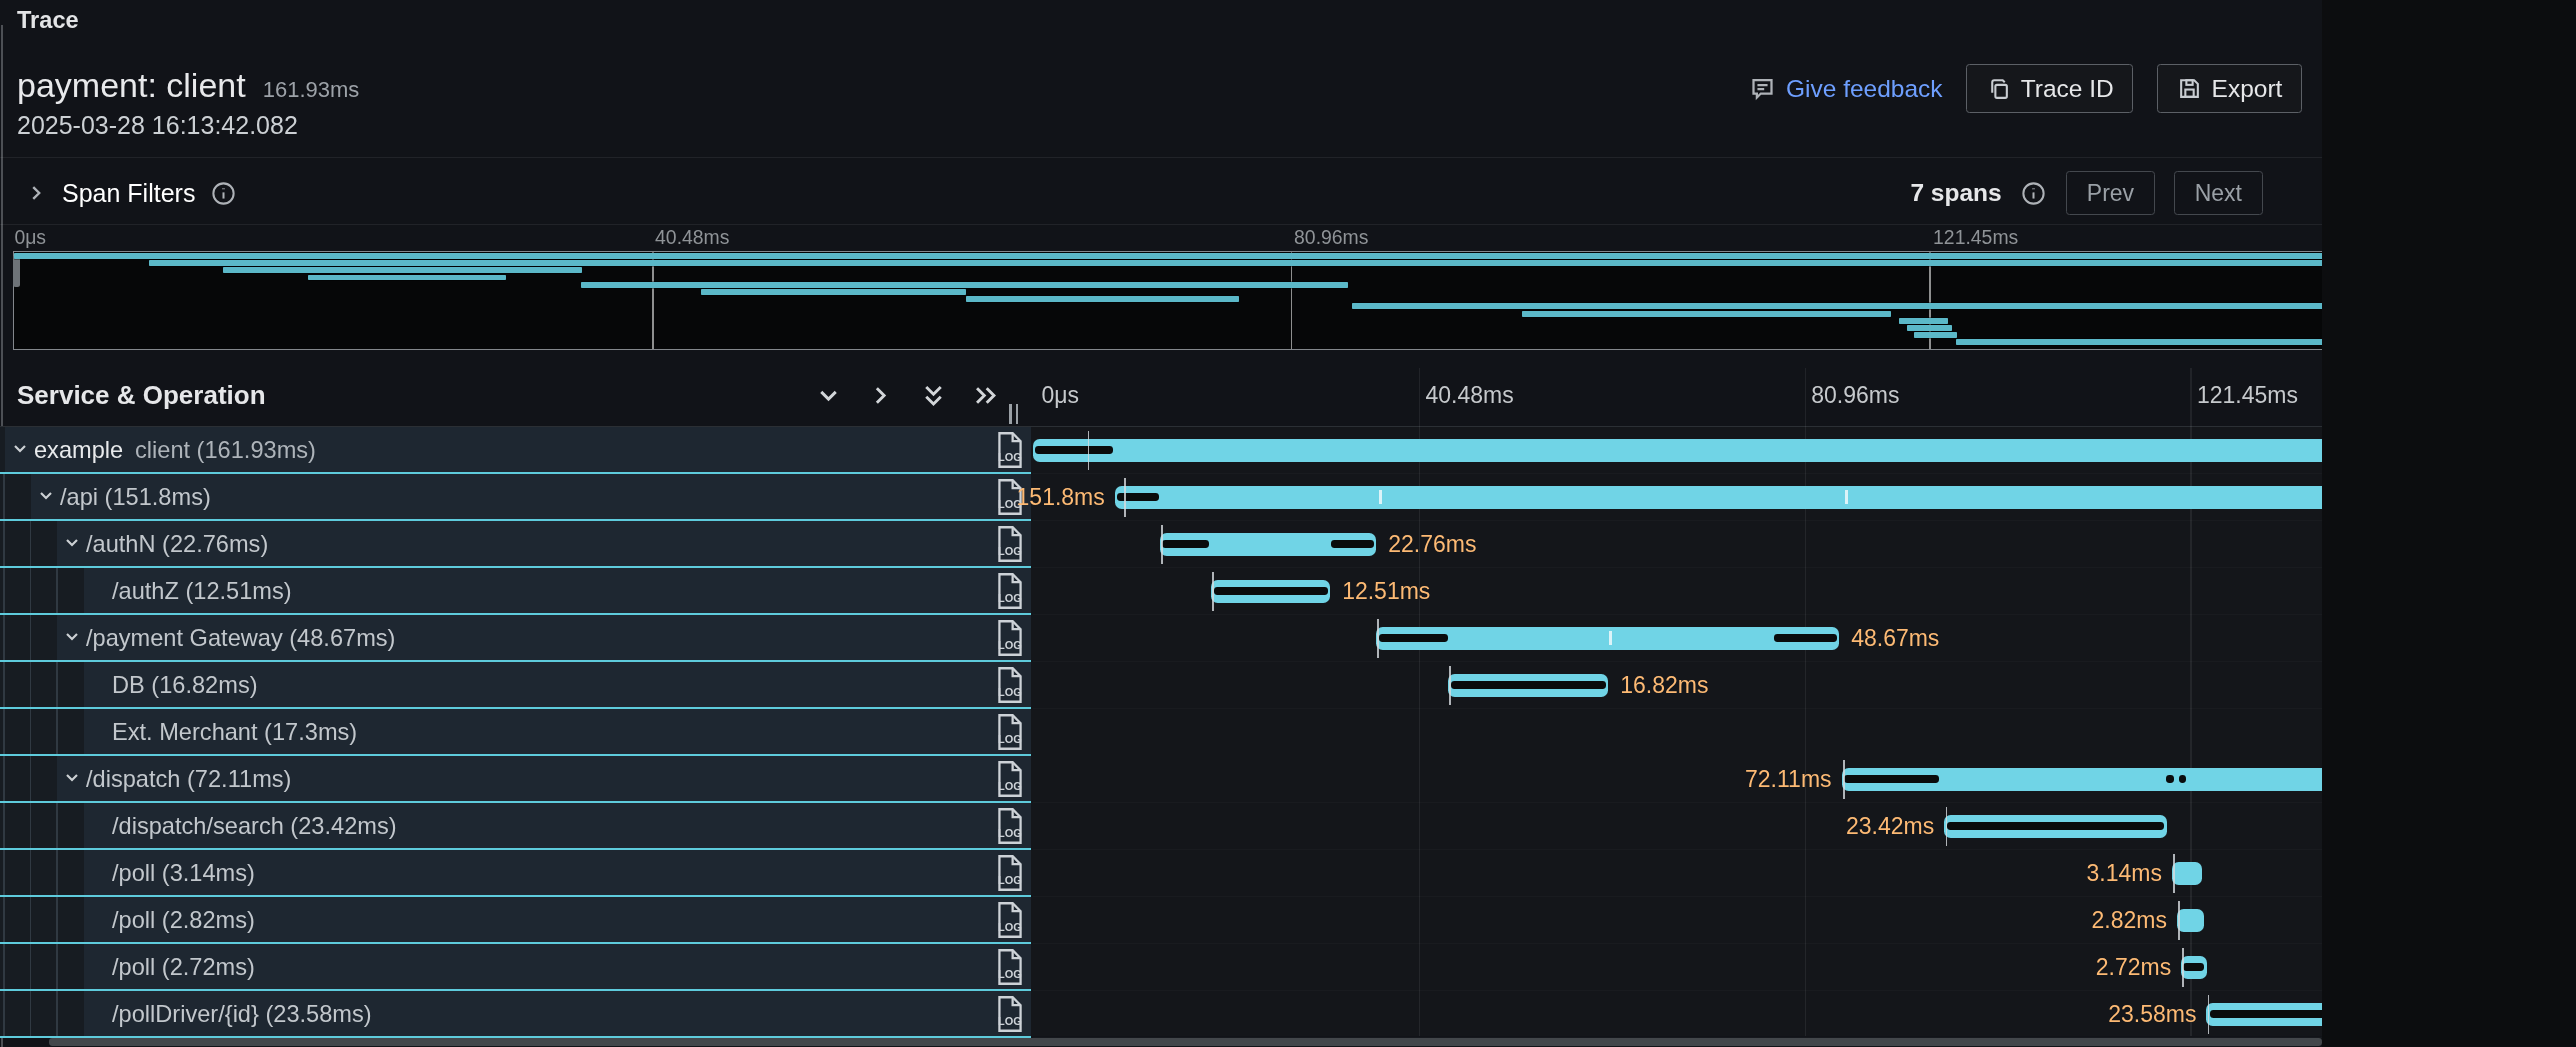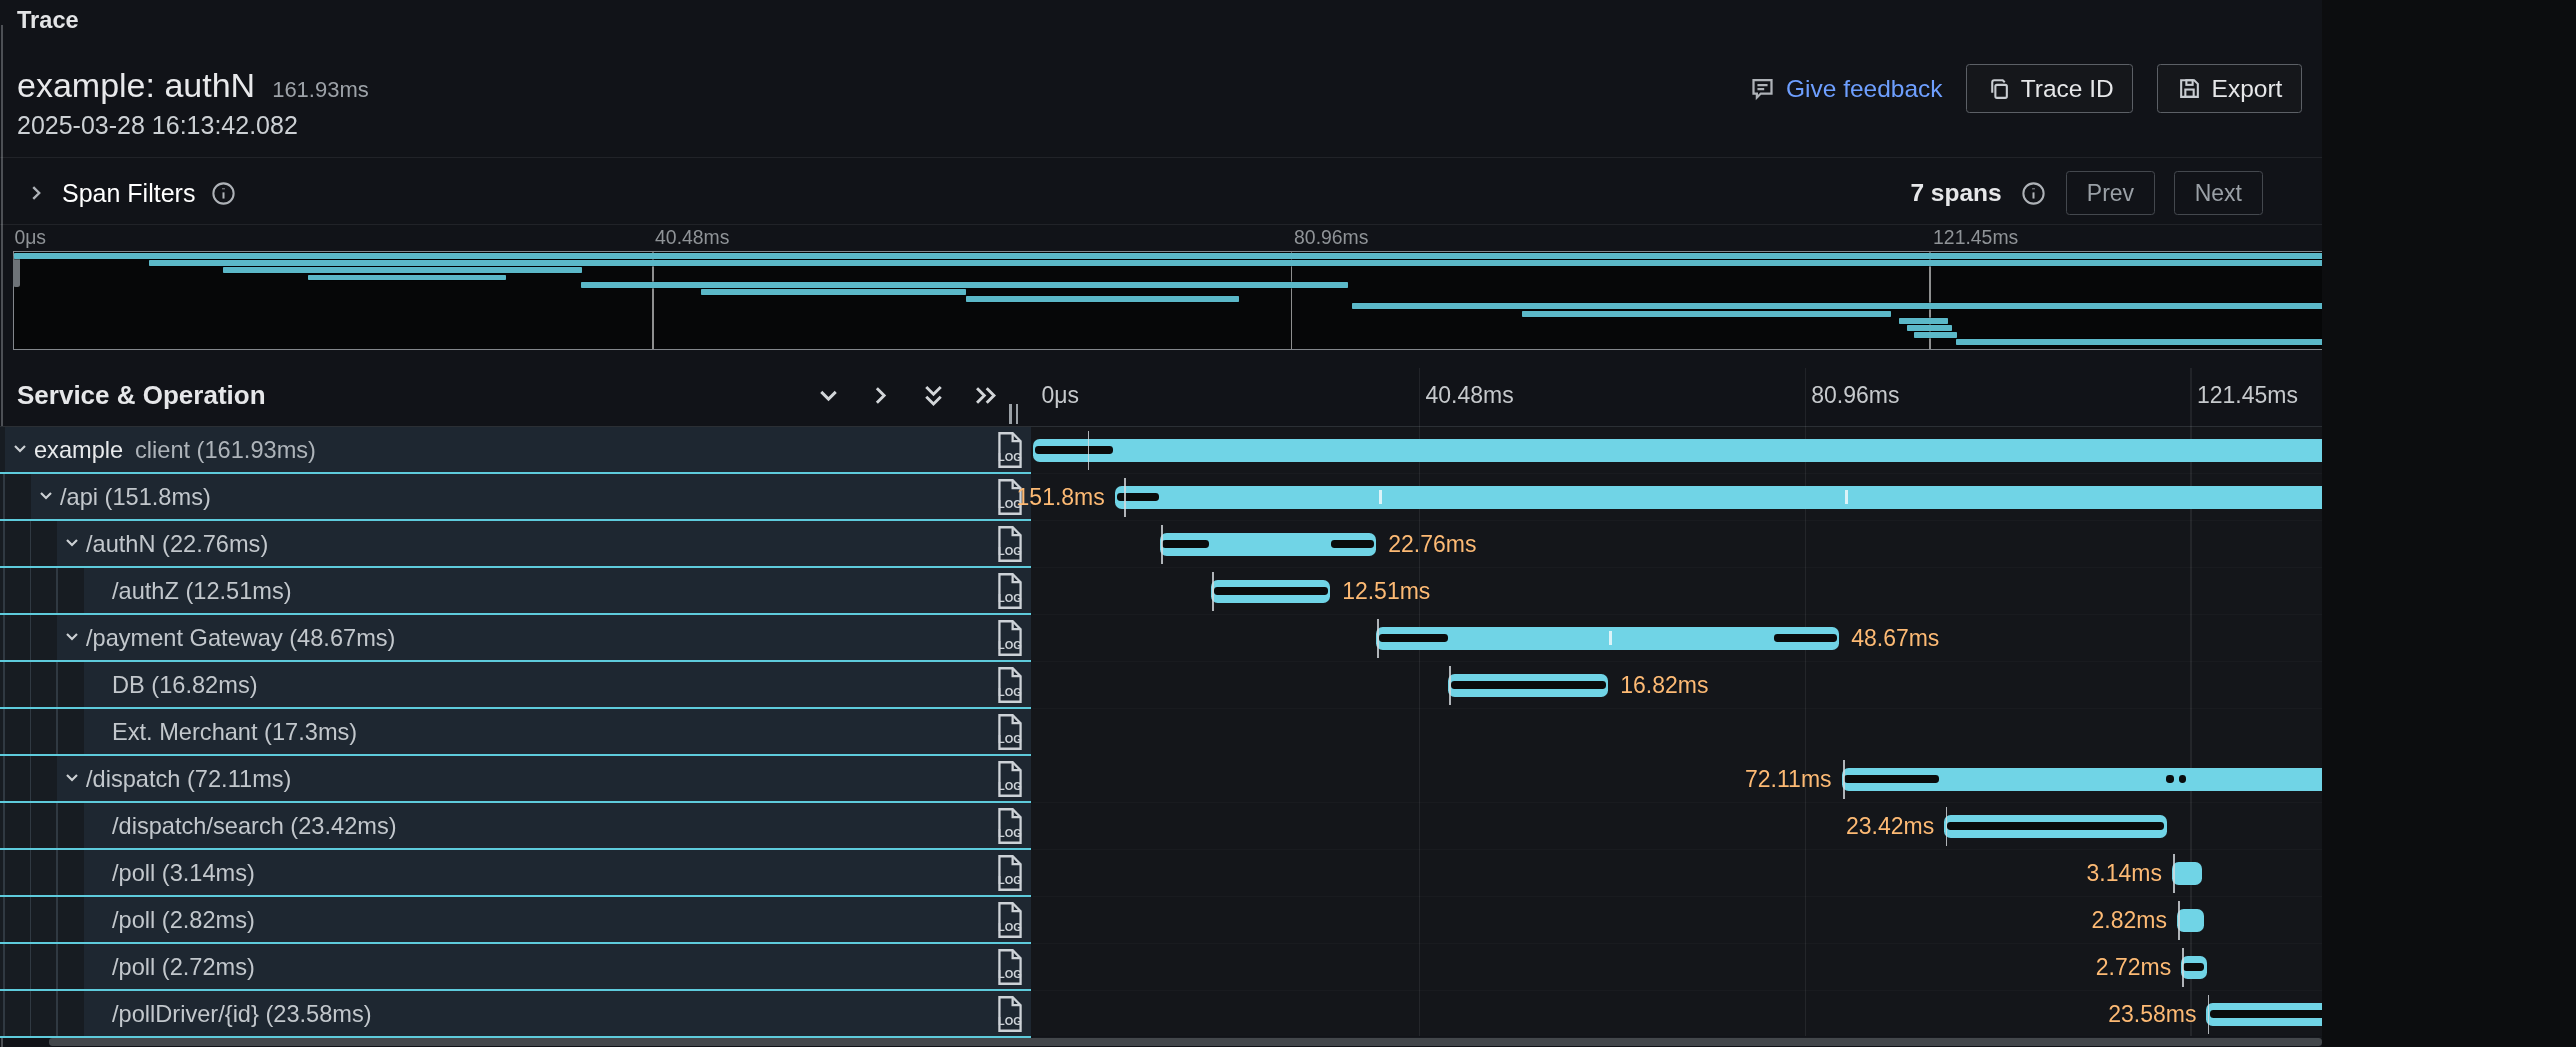--- a/index.html
+++ b/index.html
@@ -80,21 +80,21 @@
 </style>
 </head>
 <body>
 
 <div class="page">
   <div class="edge-line"></div>
 
   <div class="panel-title">Trace</div>
 
   <div class="trace-title-row">
-    <span class="trace-title">example: authN</span>
+    <span class="trace-title">payment: client</span>
     <span class="trace-duration">161.93ms</span>
   </div>
   <div class="trace-date">2025-03-28 16:13:42.082</div>
 
   <div class="actions">
     <div class="link-btn">
       <span class="icon">
         <svg width="27" height="27" viewBox="0 0 24 24" fill="none" stroke="currentColor" stroke-width="2">
           <path d="M4 4.5h16v12H10.5L7 20v-3.5H4z"></path>
             <path d="M7.5 9h9M7.5 12.5h6"></path>

